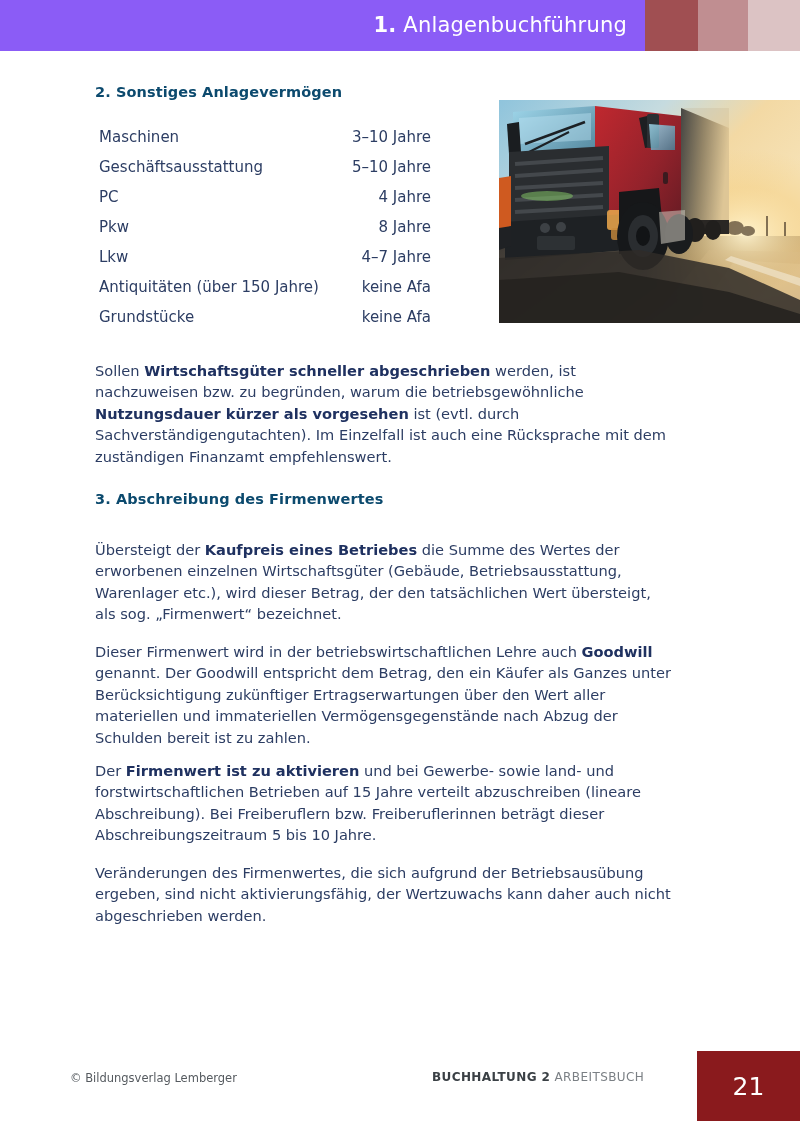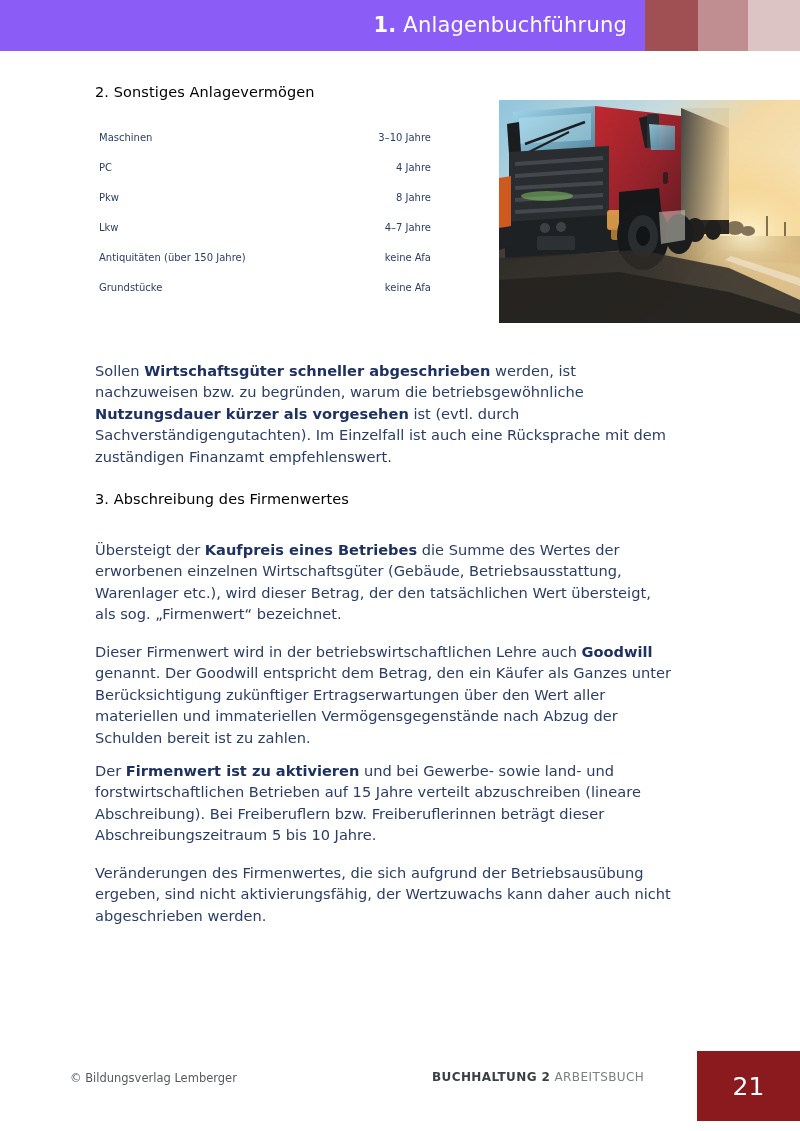--- a/index.html
+++ b/index.html
@@ -54,38 +54,38 @@
     position: absolute;
     left: 0;
     top: 51px;
     width: 800px;
   }
 
   .sect-heading {
     position: absolute;
     left: 95px;
     font-size: 14.5px;
-    font-weight: normal;
-    color: #000000;
+    font-weight: bold;
+    color: #0c4a6e;
     letter-spacing: 0.1px;
     white-space: nowrap;
   }
   #heading-2 { top: 33px; }
   #heading-3 { top: 440px; }
 
   
   .afa-table {
     position: absolute;
     left: 99px;
     top: 71px;
     width: 332px;
     border-collapse: collapse;
   }
   .afa-table td {
-    font-size: 10px;
+    font-size: 15px;
     color: #2c3d63;
     padding: 0;
     height: 30px;
     vertical-align: middle;
     white-space: nowrap;
   }
   .afa-table td.label { text-align: left; }
   .afa-table td.value { text-align: right; }
 
   
@@ -176,20 +176,24 @@
 
   <div id="heading-2" class="sect-heading">2. Sonstiges Anlagevermögen</div>
 
   <table class="afa-table">
     <tbody>
       <tr>
         <td class="label">Maschinen</td>
         <td class="value">3–10 Jahre</td>
       </tr>
       <tr>
+        <td class="label">Geschäftsausstattung</td>
+        <td class="value">5–10 Jahre</td>
+      </tr>
+      <tr>
         <td class="label">PC</td>
         <td class="value">4 Jahre</td>
       </tr>
       <tr>
         <td class="label">Pkw</td>
         <td class="value">8 Jahre</td>
       </tr>
       <tr>
         <td class="label">Lkw</td>
         <td class="value">4–7 Jahre</td>

